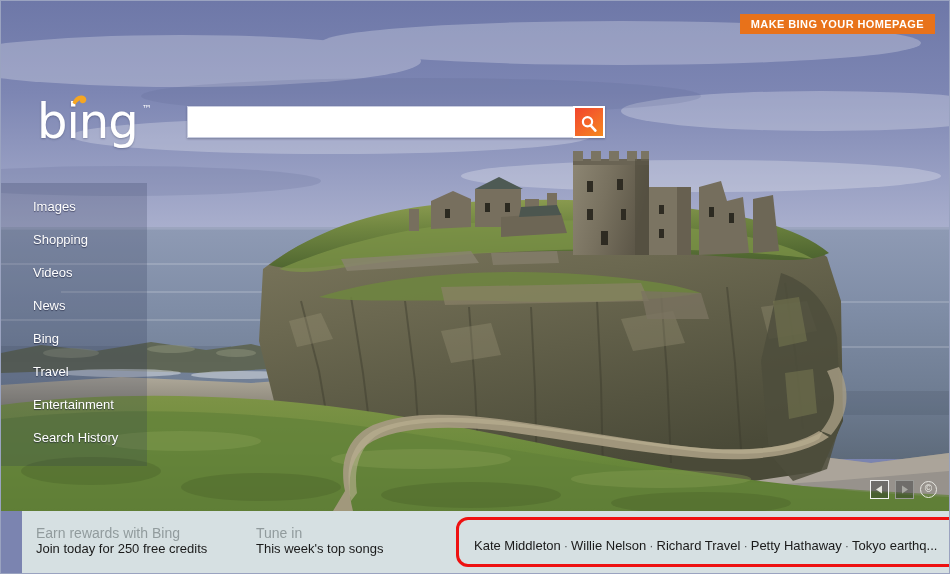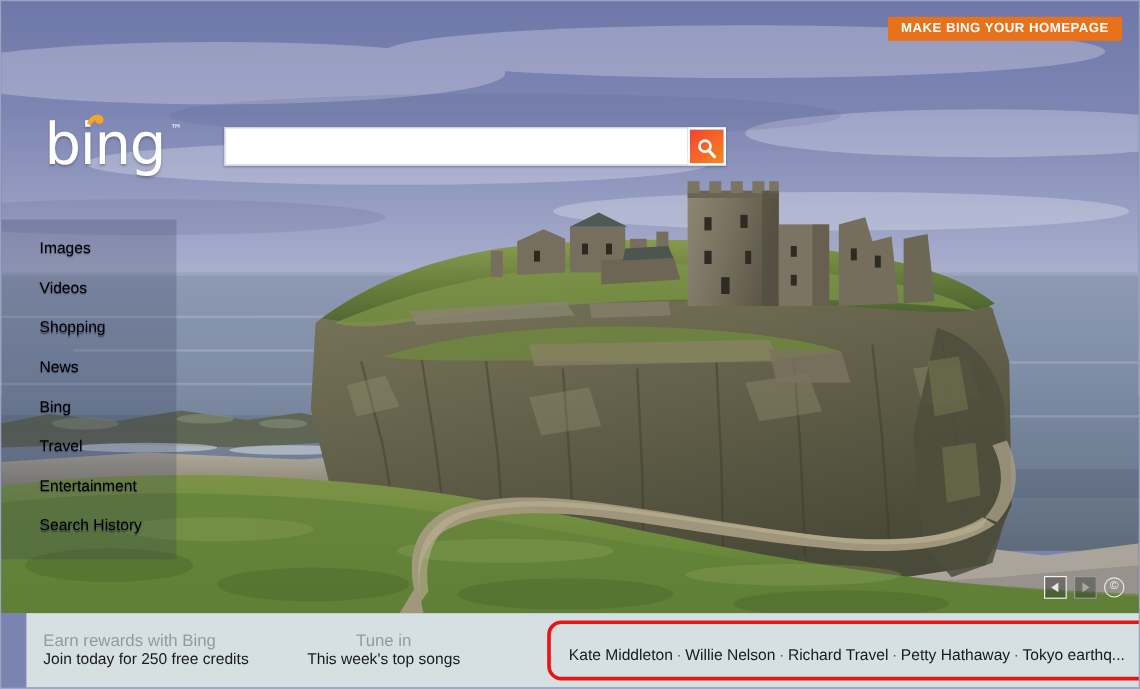--- a/index.html
+++ b/index.html
@@ -129,21 +129,21 @@
     position: absolute;
     left: 0;
     top: 182px;
     width: 146px;
     height: 283px;
     background: rgba(42,48,80,0.22);
     z-index: 25;
   }
   .nav-item {
     display: block;
-    color: #000000;
+    color: #ffffff;
     font-size: 13px;
     padding: 0 0 0 32px;
     height: 33px;
     line-height: 33px;
     white-space: nowrap;
     cursor: pointer;
     text-shadow: 0 1px 1px rgba(20,24,50,0.6);
   }
   #nav-list { margin-top: 7px; }
 
@@ -205,21 +205,21 @@
     white-space: nowrap;
   }
   .info-sub {
     color: #1a1a1a;
     font-size: 13px;
     line-height: 16px;
     margin: 0;
     white-space: nowrap;
   }
   #cell-rewards { left: 14px; top: 14px; }
-  #cell-tune    { left: 234px; top: 14px; text-align: center; }
+  #cell-tune    { left: 234px; top: 14px; }
 
   #popular-box {
     position: absolute;
     left: 434px;
     top: 6px;
     right: -6px;
     height: 50px;
     border: 3px solid #ee1111;
     border-radius: 12px;
     box-sizing: border-box;
@@ -479,22 +479,22 @@
         <svg width="20" height="20" viewBox="0 0 20 20">
           <circle cx="8.5" cy="7.8" r="4.6" fill="none" stroke="#ffffff" stroke-width="2.2"></circle>
           <line x1="11.6" y1="11.3" x2="16.4" y2="16.6" stroke="#ffffff" stroke-width="2.6" stroke-linecap="round"></line>
         </svg>
       </button>
     </div>
 
     <nav id="sidebar">
       <div id="nav-list">
         <a class="nav-item">Images</a>
+        <a class="nav-item">Shopping</a>
         <a class="nav-item">Videos</a>
-        <a class="nav-item">Shopping</a>
         <a class="nav-item">News</a>
         <a class="nav-item">Bing</a>
         <a class="nav-item">Travel</a>
         <a class="nav-item">Entertainment</a>
         <a class="nav-item">Search History</a>
       </div>
     </nav>
 
     <div id="img-controls">
       <button class="ctrl-btn ctrl-prev">

